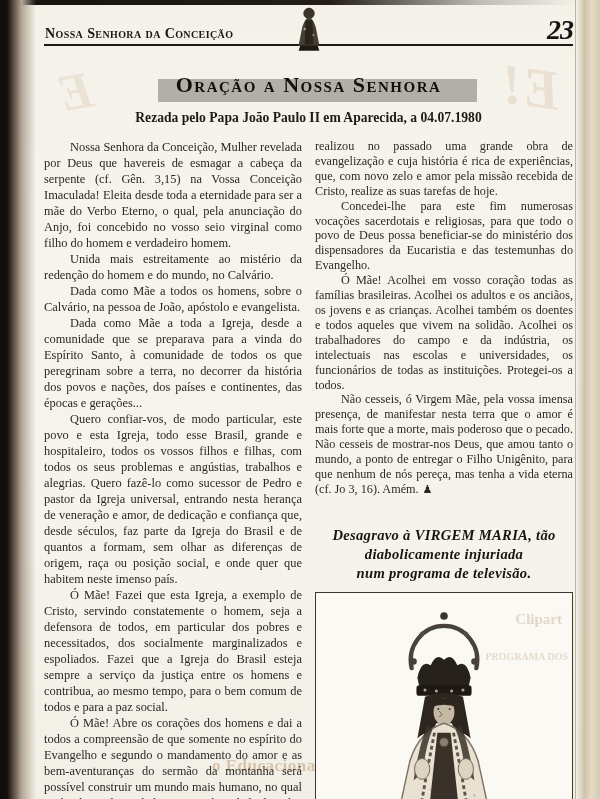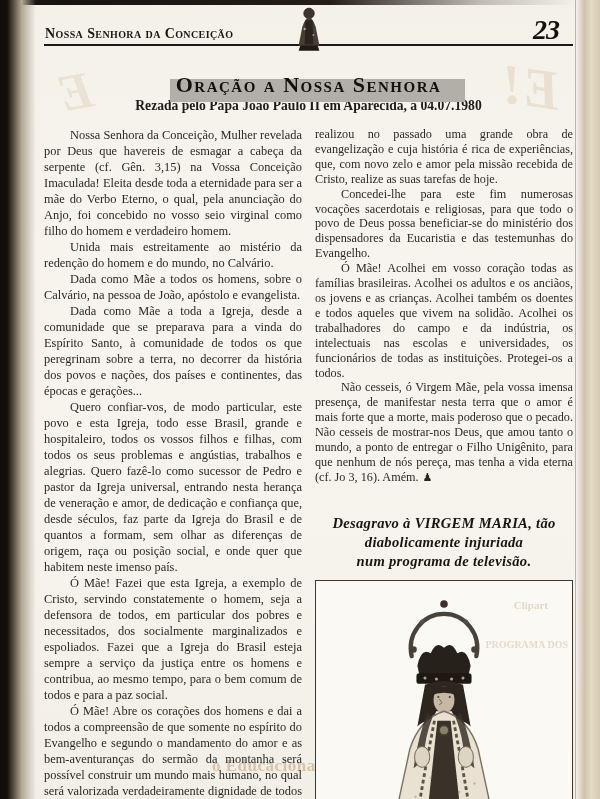--- a/index.html
+++ b/index.html
@@ -23,31 +23,31 @@
   .content{position:absolute;left:44px;right:27px;top:10px;}
 
   
   .header{position:relative;height:34px;border-bottom:2px solid #1b1916;}
   .running-title{
     position:absolute;left:1px;bottom:2px;
     font-weight:bold;font-variant:small-caps;letter-spacing:.4px;
     font-size:14px;color:#181613;
   }
   .page-number{
-    position:absolute;right:14px;bottom:-2px;
+    position:absolute;right:0;bottom:-2px;
     font-weight:bold;font-style:italic;font-size:28px;color:#14120f;
     letter-spacing:-1px;
   }
   .header-statue{position:absolute;left:50%;top:-4px;transform:translateX(-50%);}
 
   
   .title-wrap{position:relative;width:fit-content;margin:26px auto 0 auto;}
   .title-band{position:absolute;left:4px;top:7px;right:-14px;bottom:-4px;background:#b2afa8;}
   .title-text{
-    position:relative;margin:0;padding:0 10px;
+    position:relative;margin:12px;padding:0 10px;
     font-weight:bold;font-variant:small-caps;letter-spacing:1.5px;
     font-size:22px;color:#11100d;white-space:nowrap;
   }
   .subtitle{text-align:center;font-weight:bold;font-size:13.6px;color:#1d1b18;}
 
   
   .columns{display:flex;gap:13px;margin-top:13px;}
   .col{width:258px;}
   .col p{
     margin:0;text-align:justify;text-indent:26px;
@@ -67,21 +67,21 @@
     border:1.5px solid #3c362d;background:#fbf9f3;
     display:flex;justify-content:center;align-items:flex-end;
     overflow:hidden;
   }
 
   
   .ghost{position:absolute;color:#d3bfa4;font-weight:bold;pointer-events:none;}
   .g-top-left{left:58px;top:62px;font-size:52px;font-style:italic;opacity:.30;transform:scaleX(-1) rotate(10deg);}
   .g-top-right{right:40px;top:55px;font-size:56px;font-style:italic;opacity:.34;transform:scaleX(-1) rotate(-8deg);}
   .g-bottom{left:212px;top:756px;font-size:17px;opacity:.75;color:#ccb697;letter-spacing:.5px;}
-  .g-box-1{right:24px;top:18px;font-size:11px;opacity:.55;color:#cdbda6;}
+  .g-box-1{right:10px;top:18px;font-size:15px;opacity:.55;color:#cdbda6;}
   .g-box-2{right:4px;top:58px;font-size:10px;opacity:.5;color:#cdbda6;}
 </style>
 </head>
 <body>
 
 <div class="page">
 
   <div class="edge-top"></div>
   <div class="edge-left"></div>
   <div class="edge-right"></div>

